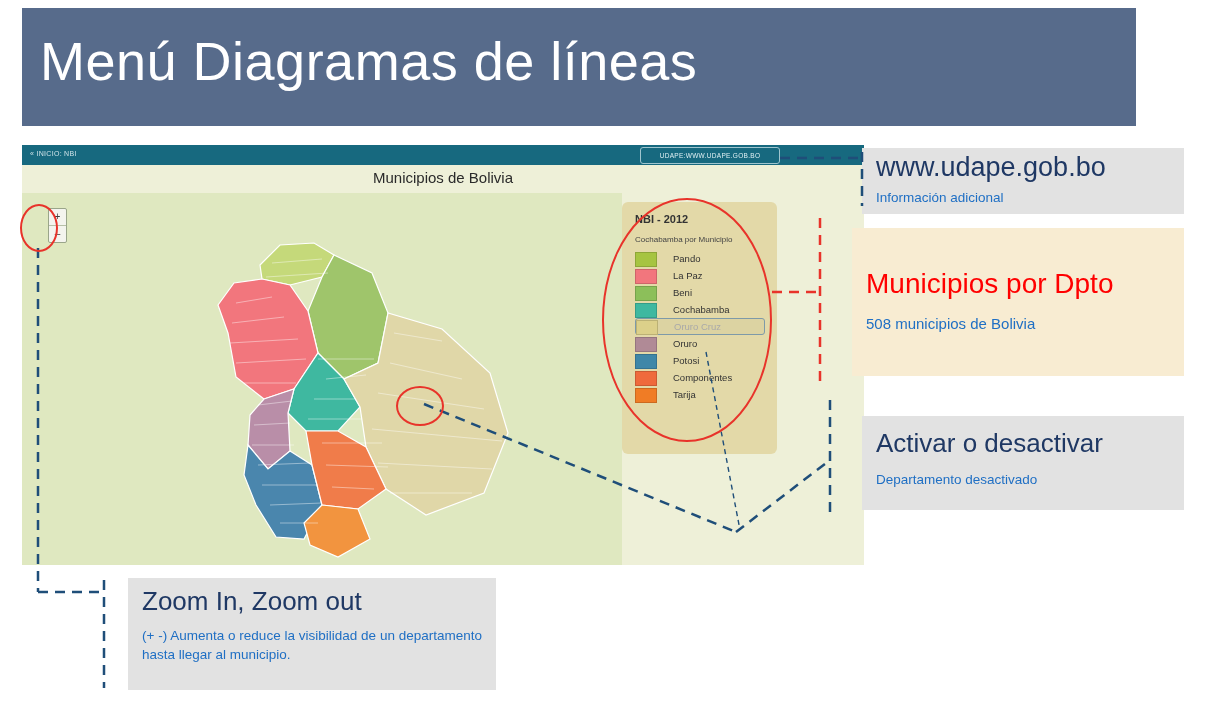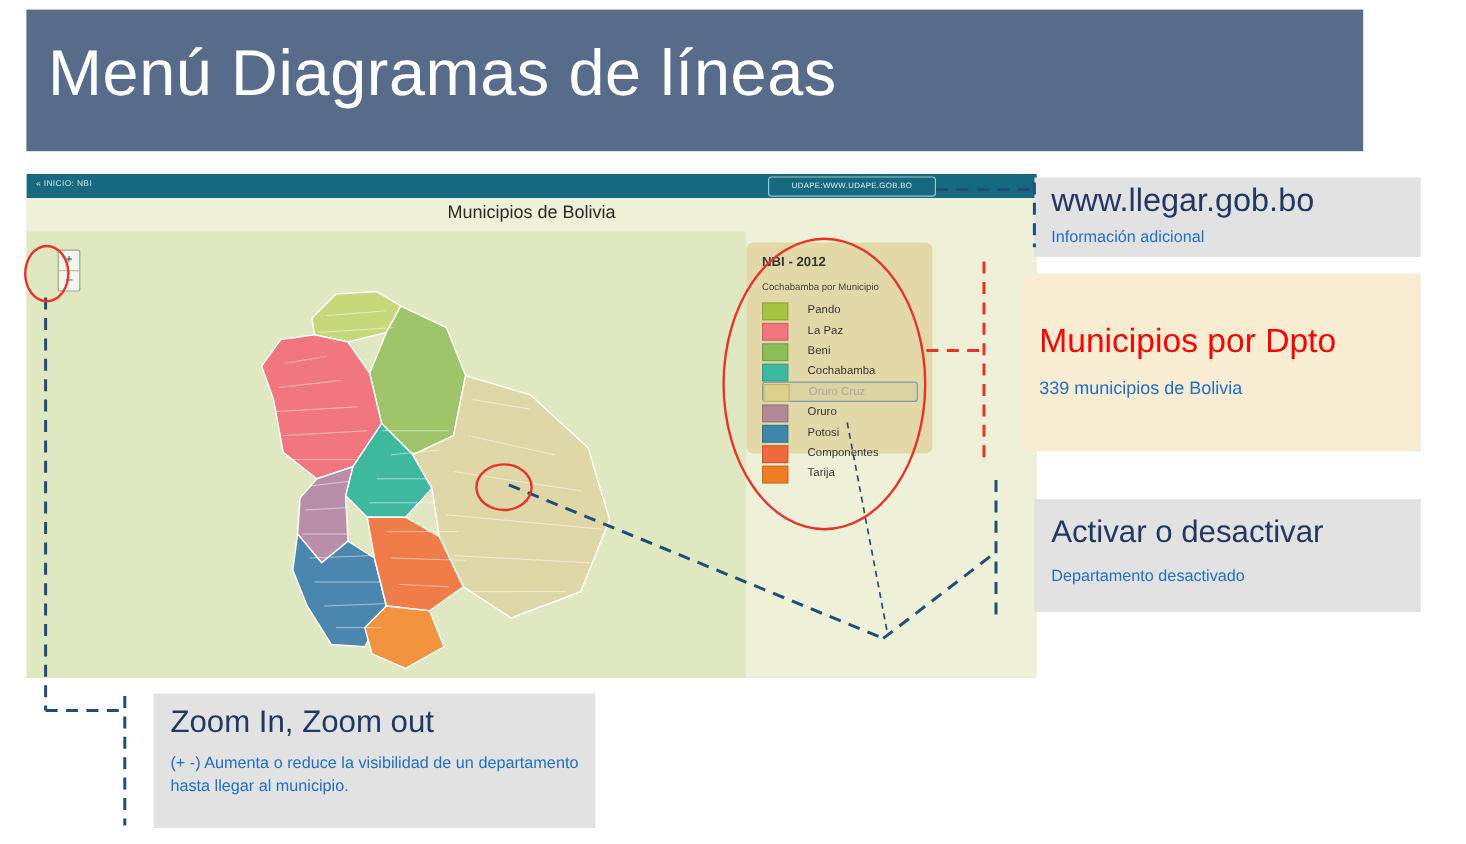--- a/index.html
+++ b/index.html
@@ -125,21 +125,21 @@
 
   
   .map-svg { position: absolute; left: 0; top: 0; }
 
   
   .legend {
     position: absolute;
     left: 600px;
     top: 57px;
     width: 155px;
-    height: 176px;
+    height: 252px;
     background: #e3d9a8;
     border-radius: 6px;
   }
   .legend .lg-title {
     position: absolute;
     left: 13px; top: 11px;
     font-size: 11px;
     color: #333;
     font-weight: bold;
   }
@@ -358,27 +358,27 @@
   <path d="M424 404 L736 532" stroke="#1f4e79" stroke-width="2.5" stroke-dasharray="10,7" fill="none"></path>
   <path d="M736 532 L830 460" stroke="#1f4e79" stroke-width="2.5" stroke-dasharray="10,7" fill="none"></path>
   <path d="M830 400 L830 516" stroke="#1f4e79" stroke-width="2.5" stroke-dasharray="10,7" fill="none"></path>
 
   <path d="M38 248 L38 592" stroke="#1f4e79" stroke-width="2.5" stroke-dasharray="10,7" fill="none"></path>
   <path d="M38 592 L104 592" stroke="#1f4e79" stroke-width="2.5" stroke-dasharray="10,7" fill="none"></path>
   <path d="M104 580 L104 688" stroke="#1f4e79" stroke-width="2.5" stroke-dasharray="10,7" fill="none"></path>
 </svg>
 
 <div class="card" id="card-url">
-  <div class="c-title">www.llegar.gob.bo</div>
+  <div class="c-title">www.udape.gob.bo</div>
   <div class="c-sub">Información adicional</div>
 </div>
 
 <div class="card" id="card-muni">
   <div class="c-title">Municipios por Dpto</div>
-  <div class="c-sub">339 municipios de Bolivia</div>
+  <div class="c-sub">508 municipios de Bolivia</div>
 </div>
 
 <div class="card" id="card-act">
   <div class="c-title">Activar o desactivar</div>
   <div class="c-sub">Departamento desactivado</div>
 </div>
 
 <div class="card" id="card-zoom">
   <div class="c-title">Zoom In, Zoom out</div>
   <div class="c-par">(+ -) Aumenta o reduce la visibilidad de un departamento hasta llegar al municipio.</div>

